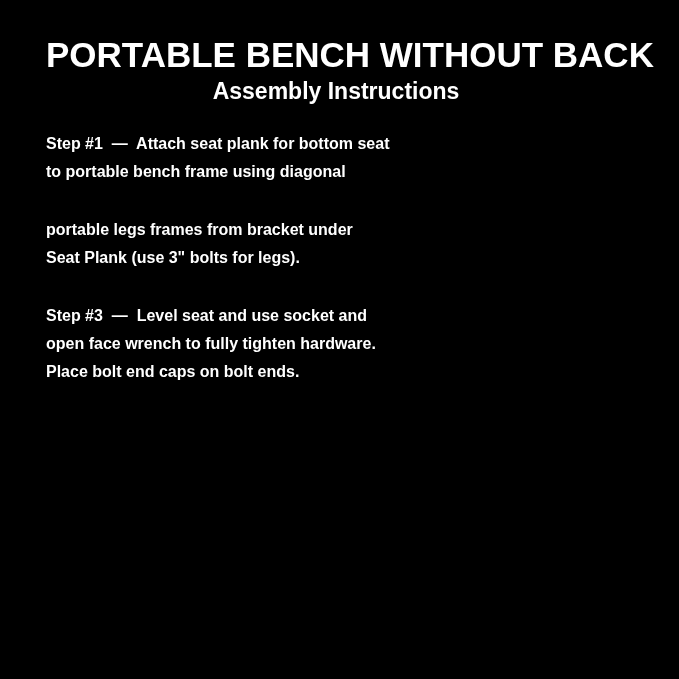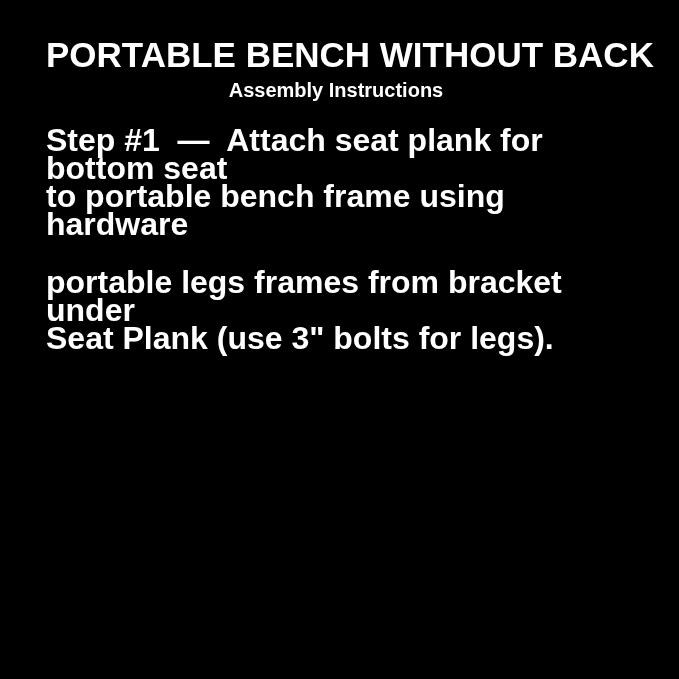--- a/index.html
+++ b/index.html
@@ -25,49 +25,54 @@
   .title {
     margin: 0;
     font-size: 35px;
     line-height: 1.2;
     text-align: center;
     letter-spacing: 0px;
     white-space: nowrap;
   }
   .subtitle {
     margin: 2px 0 0 0;
-    font-size: 20px;
+    font-size: 23px;
     line-height: 1.2;
     text-align: center;
   }
   .steps {
     margin-top: 24px;
   }
   .step {
     margin: 0 0 30px 0;
-    font-size: 32px;
+    font-size: 16px;
     line-height: 28px;
   }
   .step .line {
     display: block;
     white-space: pre-wrap;
   }
 </style>
 </head>
 <body>
 
 <div class="poster">
   <h1 class="title">PORTABLE BENCH WITHOUT BACK</h1>
   <h2 class="subtitle">Assembly Instructions</h2>
 
   <div class="steps">
     <p class="step">
       <span class="line">Step #1  —  Attach seat plank for bottom seat</span>
-      <span class="line">to portable bench frame using hardware</span>
+      <span class="line">to portable bench frame using diagonal</span>
     </p>
 
     <p class="step">
       <span class="line">portable legs frames from bracket under</span>
       <span class="line">Seat Plank (use 3" bolts for legs).</span>
     </p>
 
+    <p class="step">
+      <span class="line">Step #3  —  Level seat and use socket and</span>
+      <span class="line">open face wrench to fully tighten hardware.</span>
+      <span class="line">Place bolt end caps on bolt ends.</span>
+    </p>
   </div>
 </div>
 
 </body></html>

